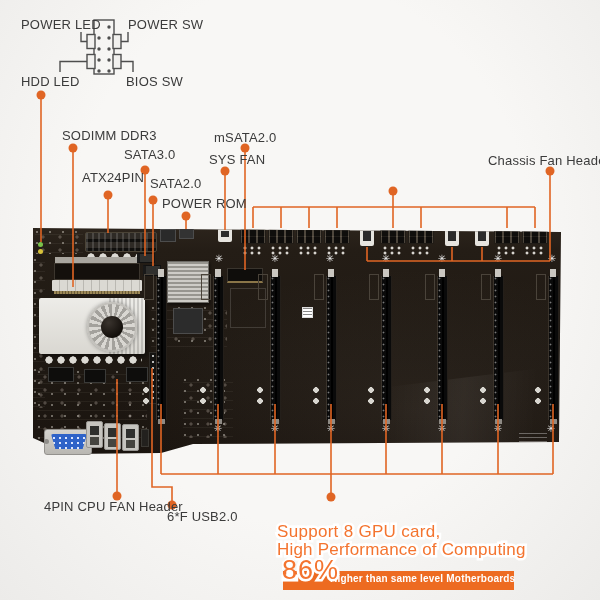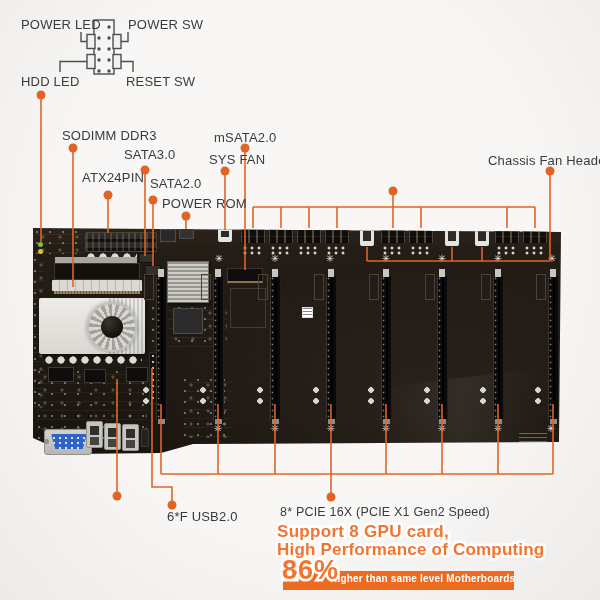--- a/index.html
+++ b/index.html
@@ -144,21 +144,21 @@
   .vga .blue{ position:absolute; left:6px; top:4px; width:36px; height:15px; background:#2f63c8;
         clip-path:polygon(0 0,100% 0,88% 100%,12% 100%);
         background-image:radial-gradient(circle 1px at 3px 4px, #dce6ff 1px, transparent 1.4px);
         background-size:6px 5px; border-radius:2px;}
   .vga:before, .vga:after{ content:""; position:absolute; top:9px; width:5px; height:5px;
         border-radius:50%; background:#8f8d89; }
   .vga:before{ left:-1px; } .vga:after{ right:-1px; }
   .pmisc{ position:absolute; z-index:3; background:#23211e; border:1px solid #3a3833; }
 
   
-  .outl{ position:absolute; font-weight:700; color:var(--promo,#f4742f); z-index:4; white-space:nowrap; }
+  .outl{ position:absolute; font-weight:400; color:var(--promo,#f4742f); z-index:4; white-space:nowrap; }
   .outl:before{
     content:attr(data-text); position:absolute; left:0; top:0; z-index:-1;
     -webkit-text-stroke:5px #ffffff; color:#fff;
   }
   #promo1{ left:277px; top:522px; font-size:17px; letter-spacing:.3px; }
   #promo2{ left:277px; top:540px; font-size:17px; letter-spacing:.2px; }
   #badgeval{ left:282px; top:555px; font-size:27px; letter-spacing:1px; z-index:5; }
   #badgebar{
     position:absolute; left:283px; top:571px; width:231px; height:19px;
     background:var(--badge,#ed6b21); z-index:4;
@@ -167,32 +167,32 @@
   }
 </style>
 </head>
 <body>
 
 <div id="stage">
 
   <div class="label" style="left:21px;top:17px">POWER LED</div>
   <div class="label" style="left:128px;top:17px">POWER SW</div>
   <div class="label" style="left:21px;top:74px">HDD LED</div>
-  <div class="label" style="left:126px;top:74px">RESET SW</div>
+  <div class="label" style="left:126px;top:74px">BIOS SW</div>
 
   <div class="label" style="left:62px;top:128px">SODIMM DDR3</div>
   <div class="label" style="left:214px;top:130px">mSATA2.0</div>
   <div class="label" style="left:124px;top:147px">SATA3.0</div>
   <div class="label" style="left:209px;top:152px">SYS FAN</div>
   <div class="label" style="left:82px;top:170px">ATX24PIN</div>
   <div class="label" style="left:150px;top:176px">SATA2.0</div>
   <div class="label" style="left:162px;top:196px">POWER ROM</div>
   <div class="label" style="left:488px;top:153px">Chassis Fan Header</div>
+  <div class="label" style="left:44px;top:499px">4PIN CPU FAN Header</div>
   <div class="label" style="left:167px;top:509px">6*F USB2.0</div>
-  <div class="label small" style="left:280px;top:505px">8* PCIE 16X (PCIE X1 Gen2 Speed)</div>
 
   <div id="board">
     <div class="sheen"></div>
 
     <div class="clutter" style="left:2px;top:2px;width:48px;height:24px"></div>
     <div class="clutter" style="left:0;top:30px;width:12px;height:150px"></div>
     <div class="clutter" style="left:118px;top:78px;width:76px;height:44px"></div>
     <div class="clutter" style="left:4px;top:142px;width:110px;height:70px"></div>
     <div class="clutter" style="left:150px;top:150px;width:50px;height:60px"></div>
 

